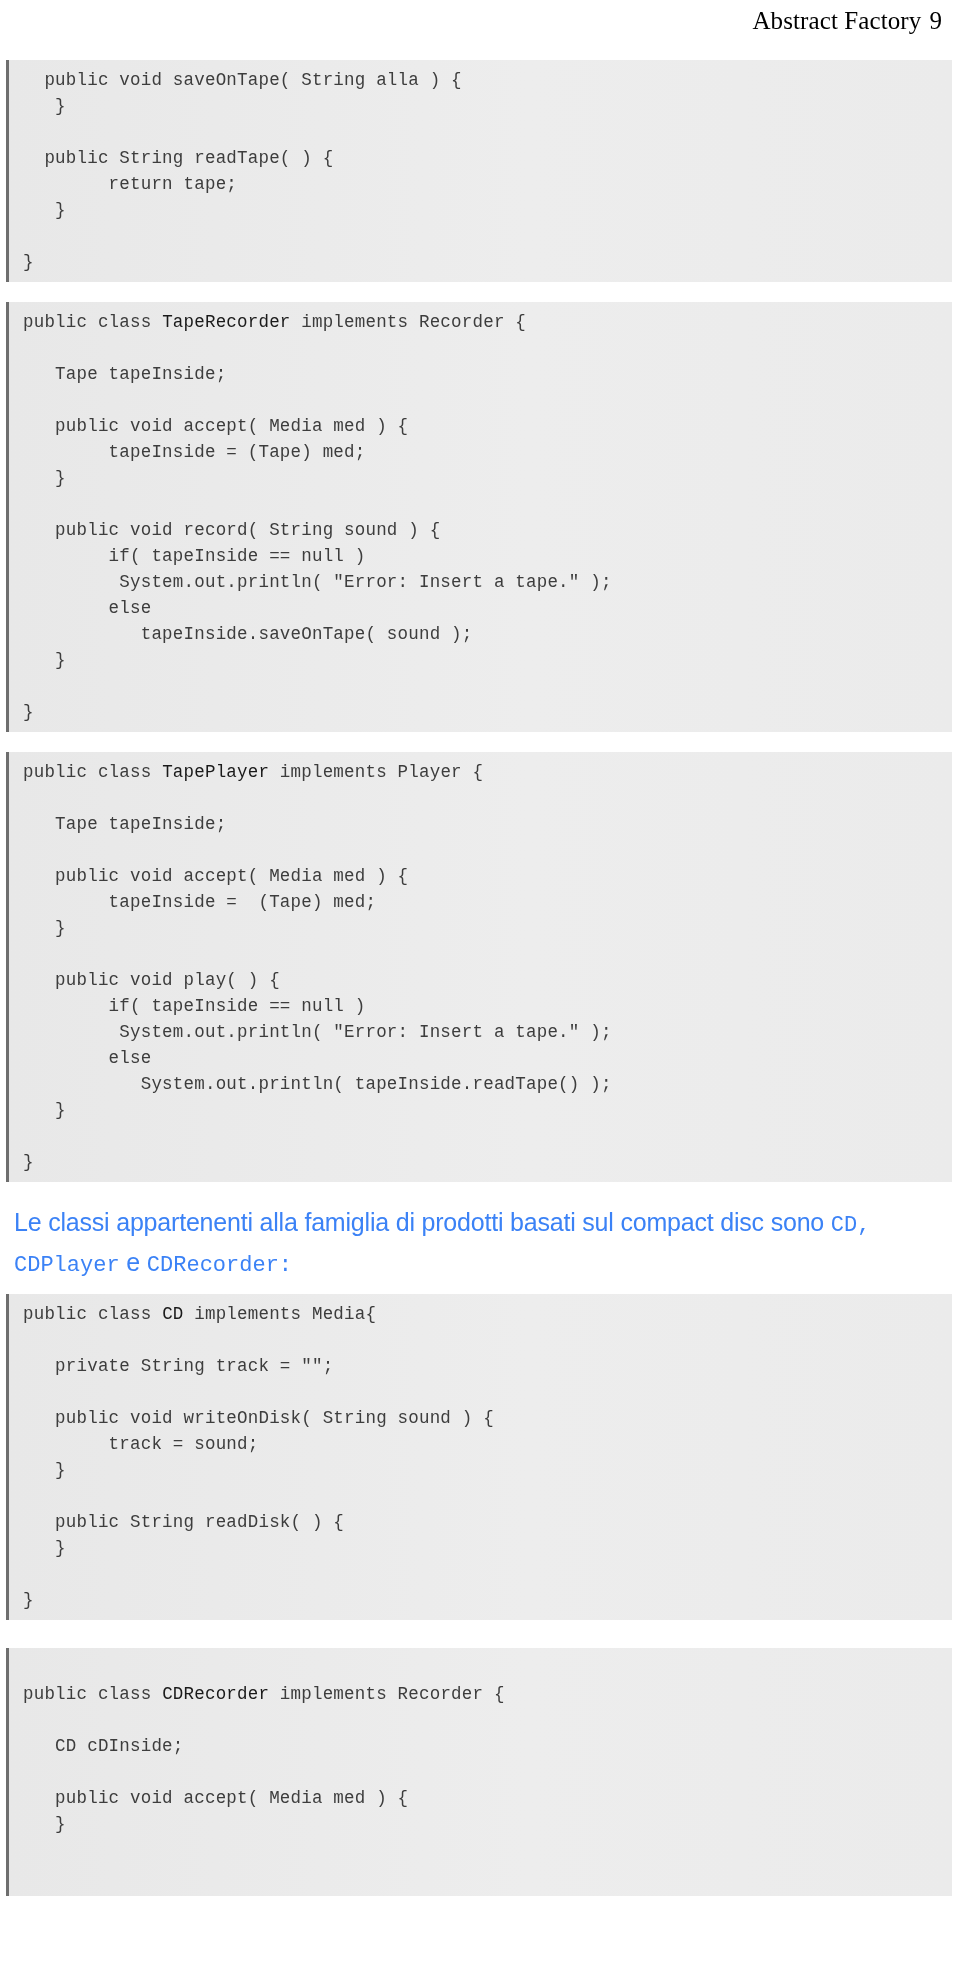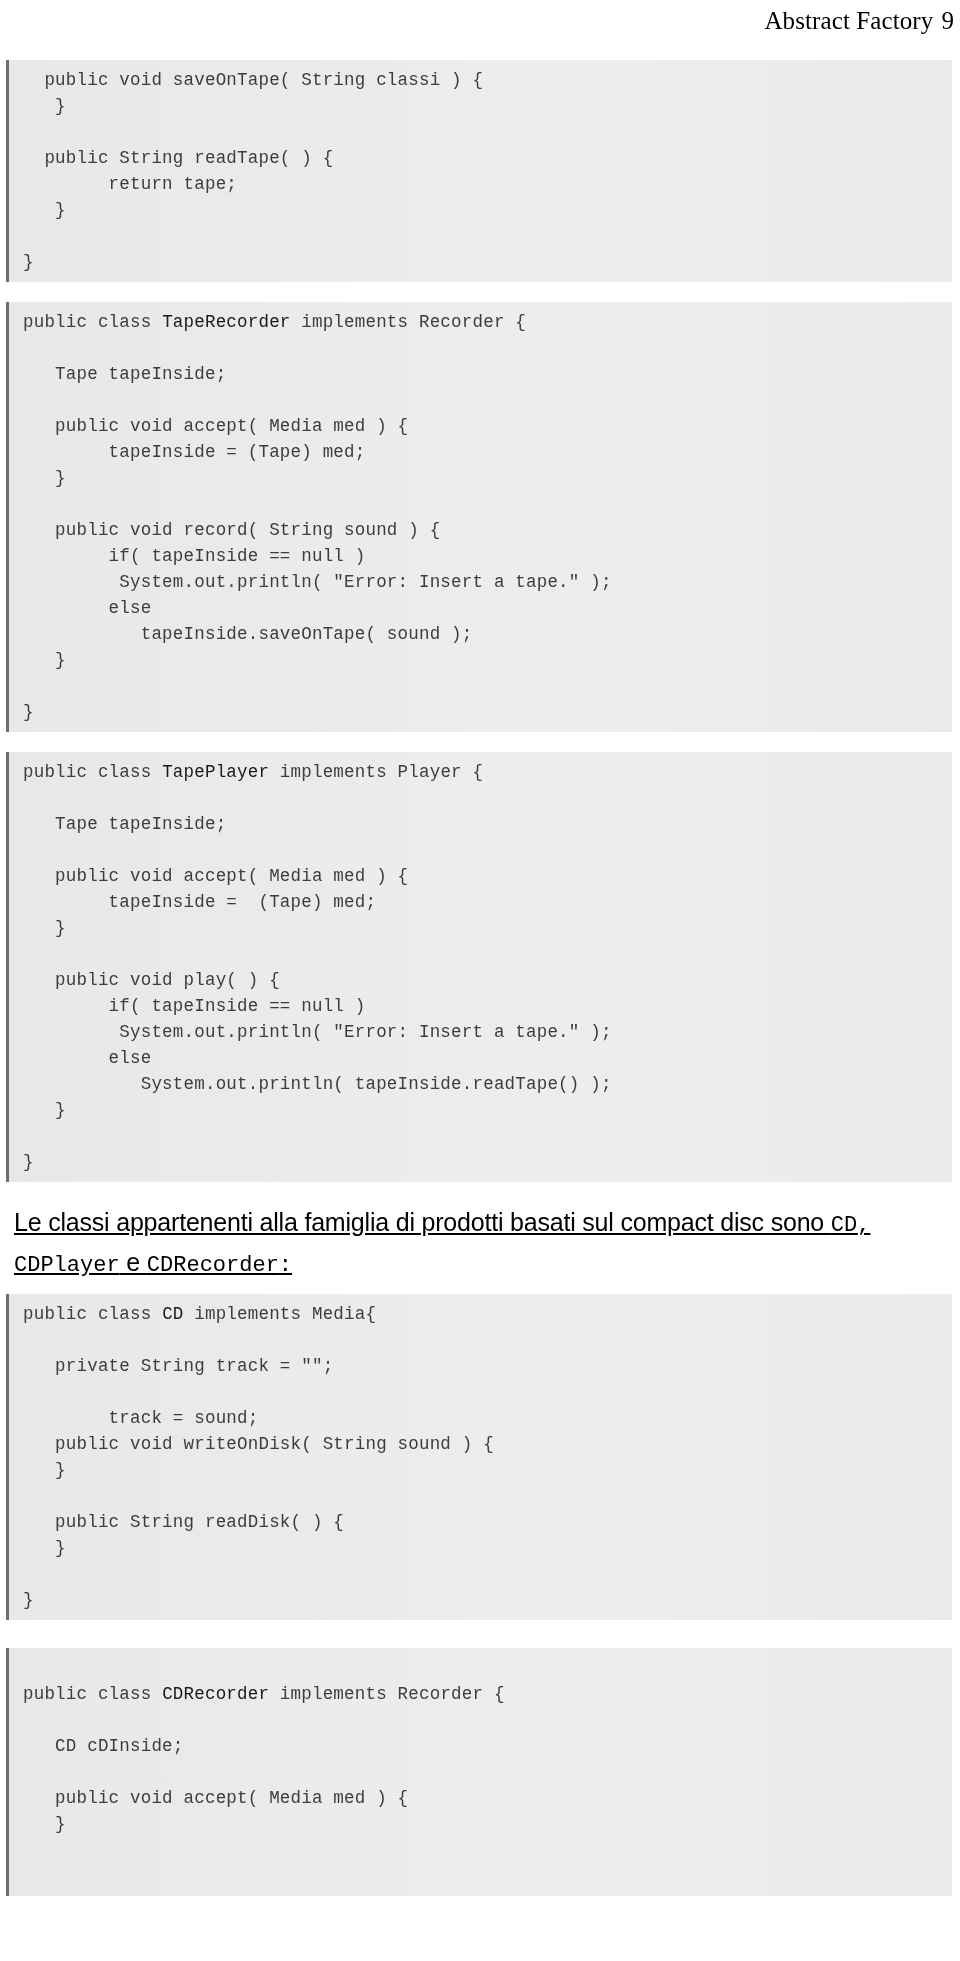--- a/index.html
+++ b/index.html
@@ -22,21 +22,21 @@
     min-height: 1961px;
     box-sizing: border-box;
     padding: 0;
     background: #ffffff;
     overflow: hidden;
   }
 
   
   .page-header {
     text-align: right;
-    padding: 6px 6px 0 0;
+    padding: 6px 18px 0 0;
     font-family: "Liberation Serif", "DejaVu Serif", serif;
     font-size: 25px;
     line-height: 30px;
     letter-spacing: 0.1px;
     color: #000000;
     white-space: nowrap;
     margin-left: 46px;
   }
   .page-header .hdr-title { font-weight: 400; }
   .page-header .hdr-num {
@@ -77,43 +77,42 @@
   .block-gap { height: 20px; background: #ffffff; }
   .block-gap.lg { height: 28px; }
 
   
   .prose {
     margin: 0;
     padding: 22px 10px 10px 14px;
     font-family: "Liberation Sans", sans-serif;
     font-size: 25px;
     line-height: 36px;
-    color: #000000;
+    color: #3b82f6;
     letter-spacing: -0.2px;
-    text-decoration: underline;
   }
   .prose .mono {
     font-family: "Liberation Mono", "DejaVu Sans Mono", monospace;
     font-size: 22px;
     letter-spacing: 0;
   }
 </style>
 </head>
 <body>
 
 <div class="page">
 
   <div class="page-header">
     <span class="hdr-title">Abstract Factory</span><span class="hdr-num">9</span>
   </div>
 
   <div class="header-gap"></div>
 
   <div class="code-block">
-      <div class="code-line">  public void saveOnTape( String classi ) {</div>
+      <div class="code-line">  public void saveOnTape( String alla ) {</div>
       <div class="code-line">   }</div>
       <div class="code-line blank">&nbsp;</div>
       <div class="code-line">  public String readTape( ) {</div>
       <div class="code-line">        return tape;</div>
       <div class="code-line">   }</div>
       <div class="code-line blank">&nbsp;</div>
       <div class="code-line">}</div>
     </div>
 
   <div class="block-gap"></div>
@@ -160,22 +159,22 @@
 
   <p class="prose">
     <span>Le classi appartenenti alla famiglia di prodotti basati sul compact disc sono </span><span class="mono">CD</span><span class="mono">, </span><span class="mono">CDPlayer</span><span> e </span><span class="mono">CDRecorder</span><span class="mono">:</span>
   </p>
 
   <div class="code-block">
       <div class="code-line">public class <b>CD</b> implements Media{</div>
       <div class="code-line blank">&nbsp;</div>
       <div class="code-line">   private String track = "";</div>
       <div class="code-line blank">&nbsp;</div>
+      <div class="code-line">   public void writeOnDisk( String sound ) {</div>
       <div class="code-line">        track = sound;</div>
-      <div class="code-line">   public void writeOnDisk( String sound ) {</div>
       <div class="code-line">   }</div>
       <div class="code-line blank">&nbsp;</div>
       <div class="code-line">   public String readDisk( ) {</div>
       <div class="code-line">   }</div>
       <div class="code-line blank">&nbsp;</div>
       <div class="code-line">}</div>
     </div>
 
   <div class="block-gap lg"></div>
 

